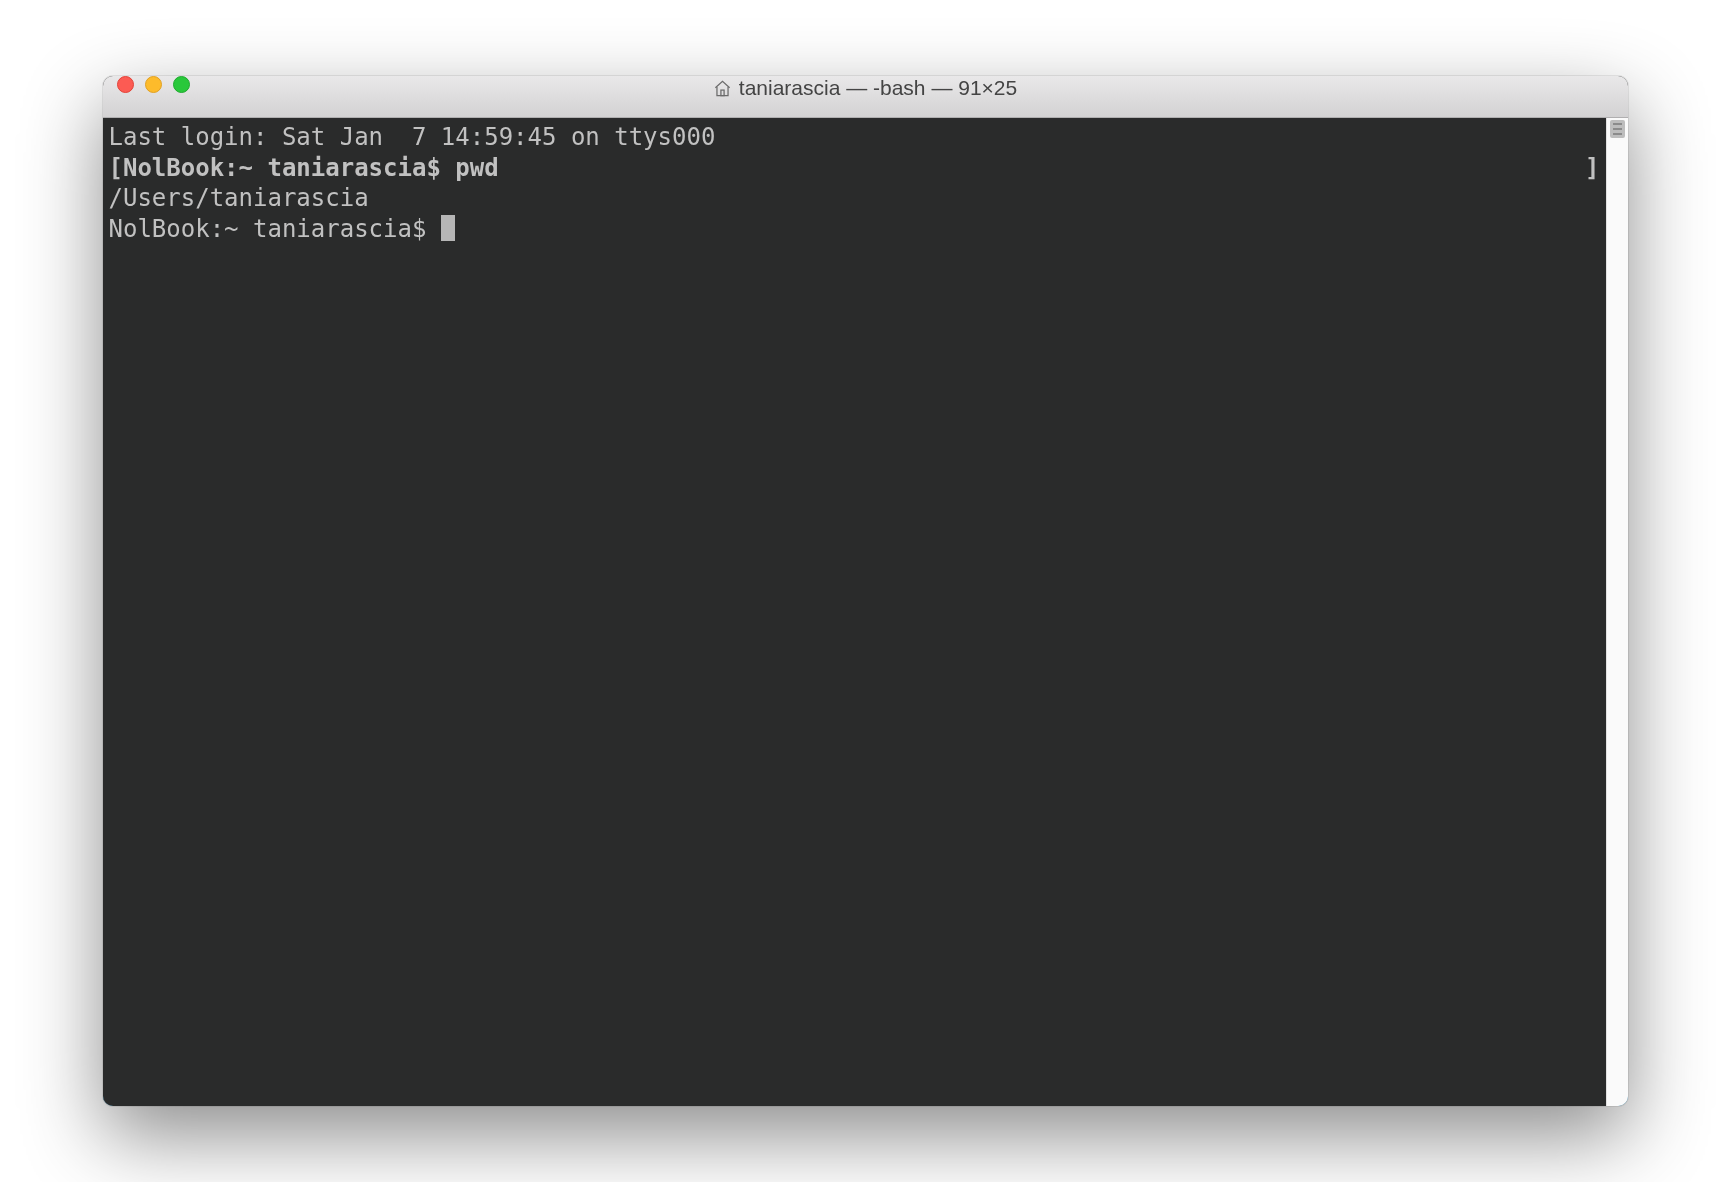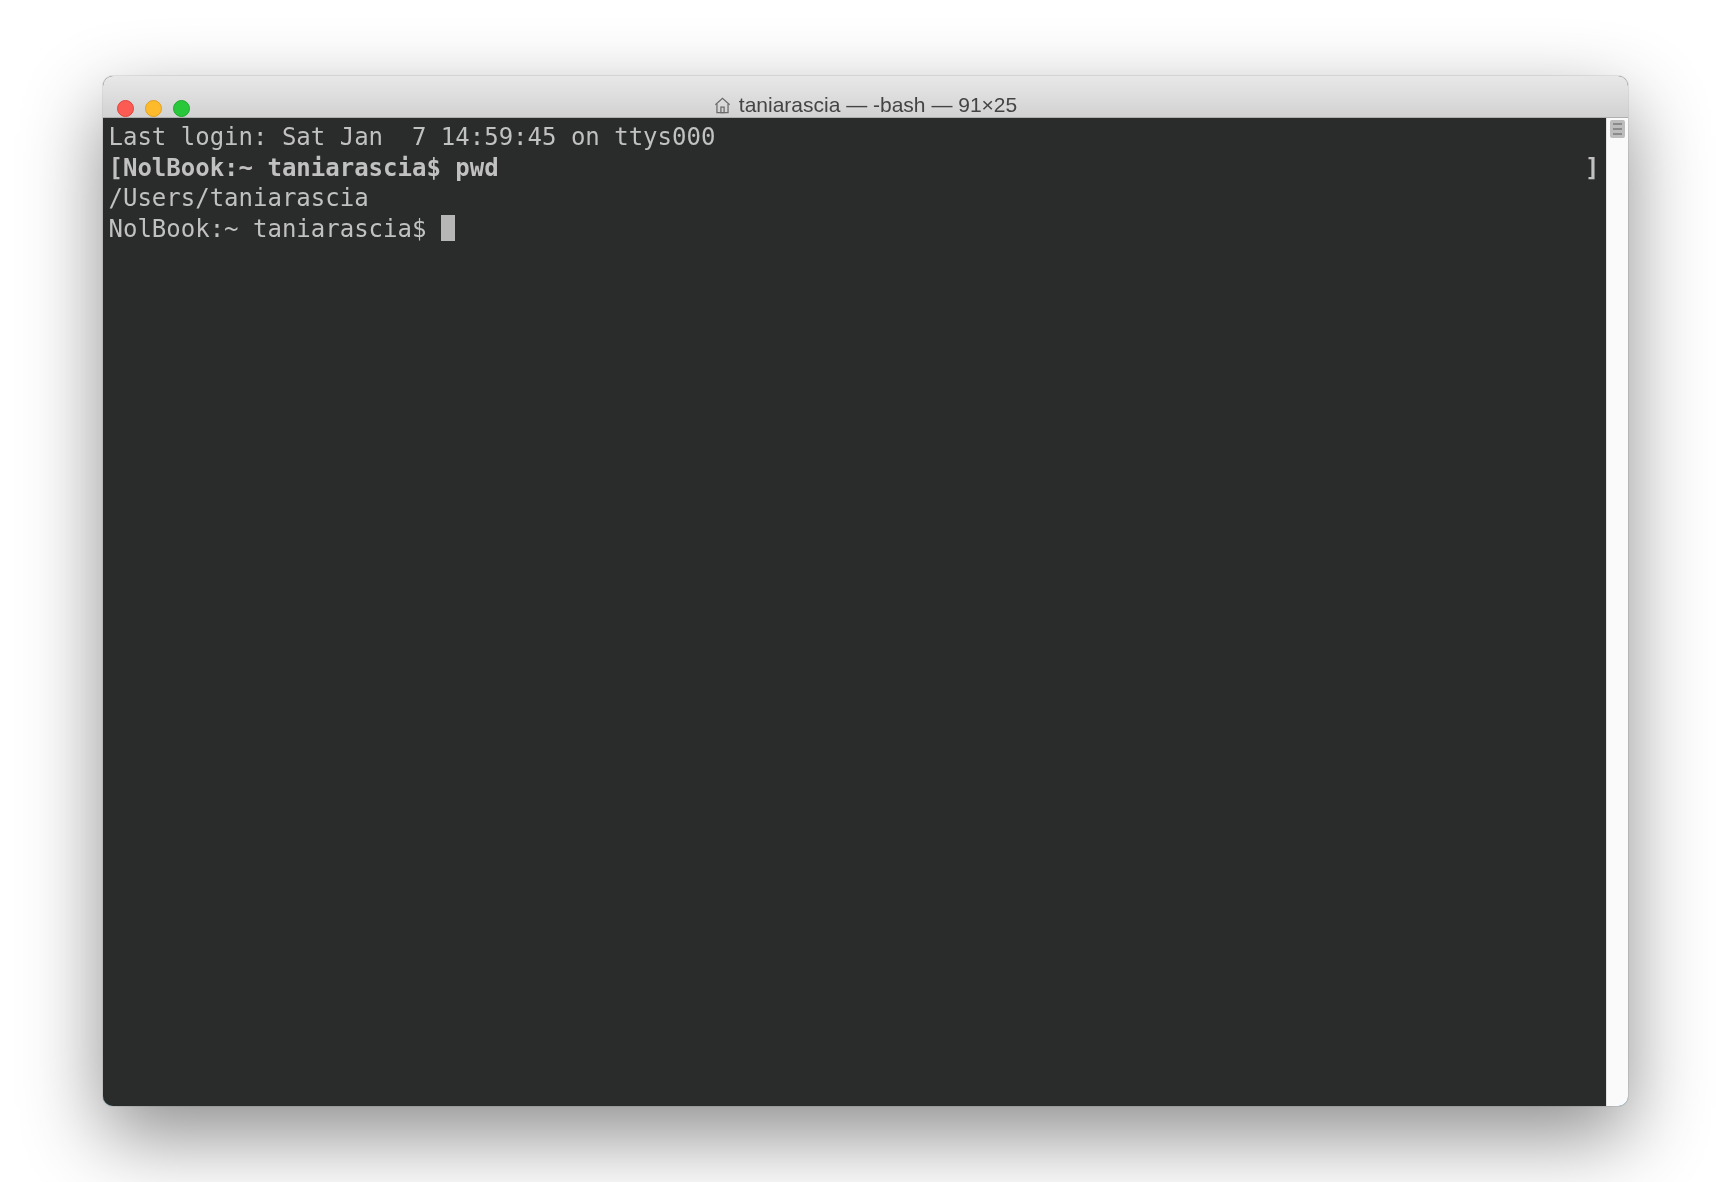--- a/index.html
+++ b/index.html
@@ -28,21 +28,21 @@
       display: flex;
       flex-direction: column;
       position: relative;
     }
 
     .title-bar {
       height: 42px;
       background: linear-gradient(to bottom, #e9e8e9 0%, #d3d2d3 100%);
       border-bottom: 1px solid #b0afb0;
       display: flex;
-      align-items: flex-end;
+      align-items: flex-start;
       position: relative;
       flex-shrink: 0;
     }
 
     .traffic-lights {
       display: flex;
       align-items: center;
       gap: 11px;
       padding-left: 14px;
     }

